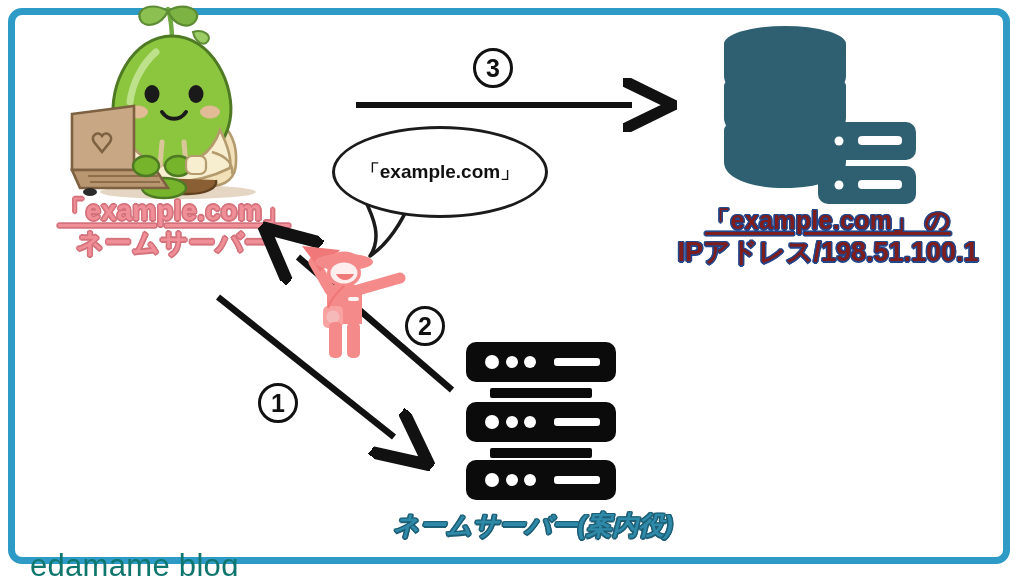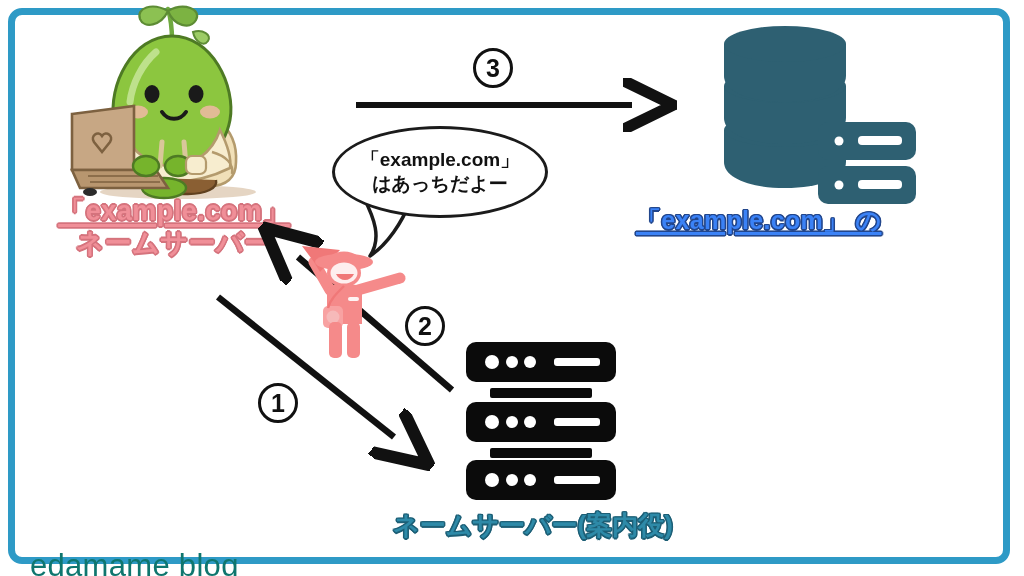--- a/index.html
+++ b/index.html
@@ -20,36 +20,37 @@
     font-weight:bold;font-size:27px;line-height:1.18;color:#f08f98;
     -webkit-text-stroke:0px;
     text-shadow:
       1.6px 0 #d5737d,-1.6px 0 #d5737d,0 1.6px #d5737d,0 -1.6px #d5737d,
       1.2px 1.2px #d5737d,-1.2px 1.2px #d5737d,1.2px -1.2px #d5737d,-1.2px -1.2px #d5737d;
     letter-spacing:.5px;
   }
   .client-label .u{ text-decoration:underline; text-decoration-thickness:3px; text-underline-offset:4px;}
 
   .server-label{
-    position:absolute;left:636px;top:205px;width:384px;text-align:left;
-    font-weight:bold;font-size:25px;line-height:1.22;color:#3b82f6;
+    position:absolute;left:636px;top:205px;width:384px;text-align:center;
+    font-weight:bold;font-size:25px;line-height:1.22;color:#7f1d1d;
     text-shadow:
       1.5px 0 #22468c,-1.5px 0 #22468c,0 1.5px #22468c,0 -1.5px #22468c,
       1.1px 1.1px #22468c,-1.1px 1.1px #22468c,1.1px -1.1px #22468c,-1.1px -1.1px #22468c;
     letter-spacing:.3px;
   }
   .server-label .u{text-decoration:underline;text-decoration-thickness:3px;text-underline-offset:3px;}
   .server-label .l3{font-size:27px;letter-spacing:0px;}
 
   .ns-label{
     position:absolute;left:358px;top:508px;width:350px;text-align:center;
     font-weight:bold;font-size:26px;color:#2e8aa8;
     text-shadow:
       1.5px 0 #1d5f76,-1.5px 0 #1d5f76,0 1.5px #1d5f76,0 -1.5px #1d5f76,
       1.1px 1.1px #1d5f76,-1.1px 1.1px #1d5f76,1.1px -1.1px #1d5f76,-1.1px -1.1px #1d5f76;
+    font-style: italic;
   }
 
   .brand{
     position:absolute;left:30px;top:521px;
     font-weight:normal;font-size:31px;color:#0f766e;letter-spacing:.3px;margin-top:27px;
   }
 
   
   #bubble{
     position:absolute;left:332px;top:126px;width:216px;height:92px;
@@ -157,21 +158,20 @@
     <div>ネームサーバー</div>
   </div>
 
   <svg id="bubble-tail" viewBox="0 0 80 64">
     <path d="M8 2 C18 22 26 42 14 60 C32 48 46 26 54 6 Z" fill="#ffffff" stroke="#1b1b1b" stroke-width="3.5" stroke-linejoin="round"></path>
     <path d="M10 2 L52 2" stroke="#ffffff" stroke-width="6"></path>
   </svg>
 
   <div id="bubble">
     <div class="b1">「example.com」</div>
-    <div class="b2">はあっちだよー</div>
   </div>
 
   <svg id="guide" viewBox="0 0 116 132">
     <g fill="#f58a8a">
 
       <path d="M34 62 L18 34" stroke="#f58a8a" stroke-width="11" stroke-linecap="round" fill="none"></path>
       <path d="M18 34 L6 18 L44 22 L24 44 Z" fill="#f07878"></path>
 
       <path d="M62 62 L104 50" stroke="#f58a8a" stroke-width="11" stroke-linecap="round" fill="none"></path>
 
@@ -241,20 +241,21 @@
       <rect x="152" y="118" width="44" height="9" rx="4"></rect>
       <circle cx="133" cy="167" r="4.5"></circle>
       <rect x="152" y="162" width="44" height="9" rx="4"></rect>
     </g>
   </svg>
 
   <div class="server-label">
     <div>
       <span class="u">「example.com」 の</span>
     </div>
+    <div class="l3">IPアドレス/198.51.100.1</div>
   </div>
 
   <div class="circnum" id="num1">1</div>
   <div class="circnum" id="num2">2</div>
   <div class="circnum" id="num3">3</div>
 
   <div class="brand">edamame blog</div>
 </div>
 
 </body></html>

